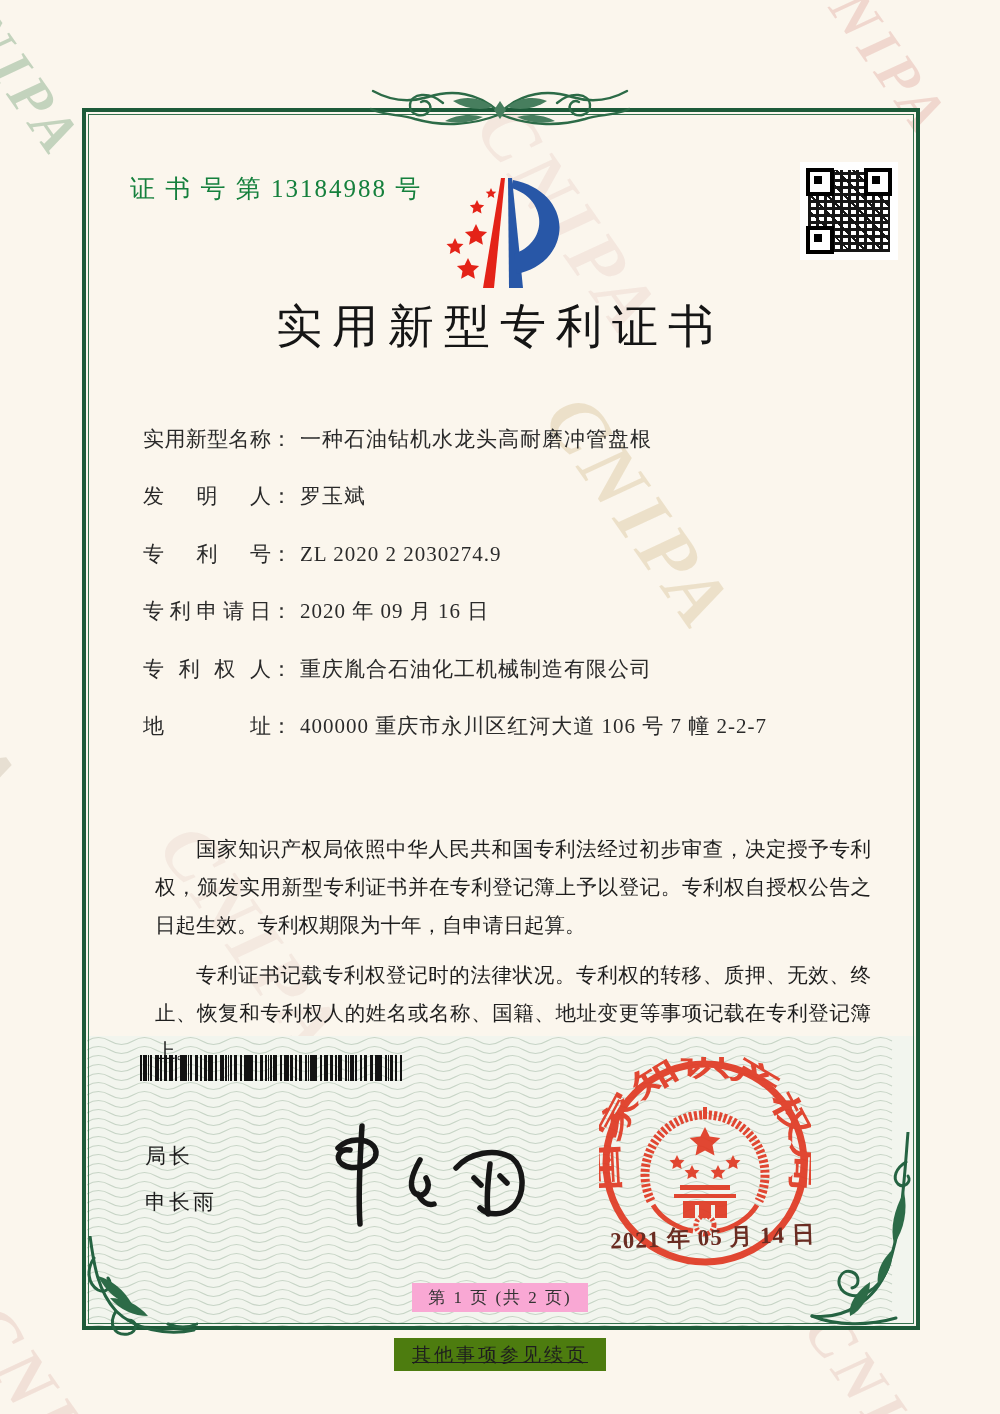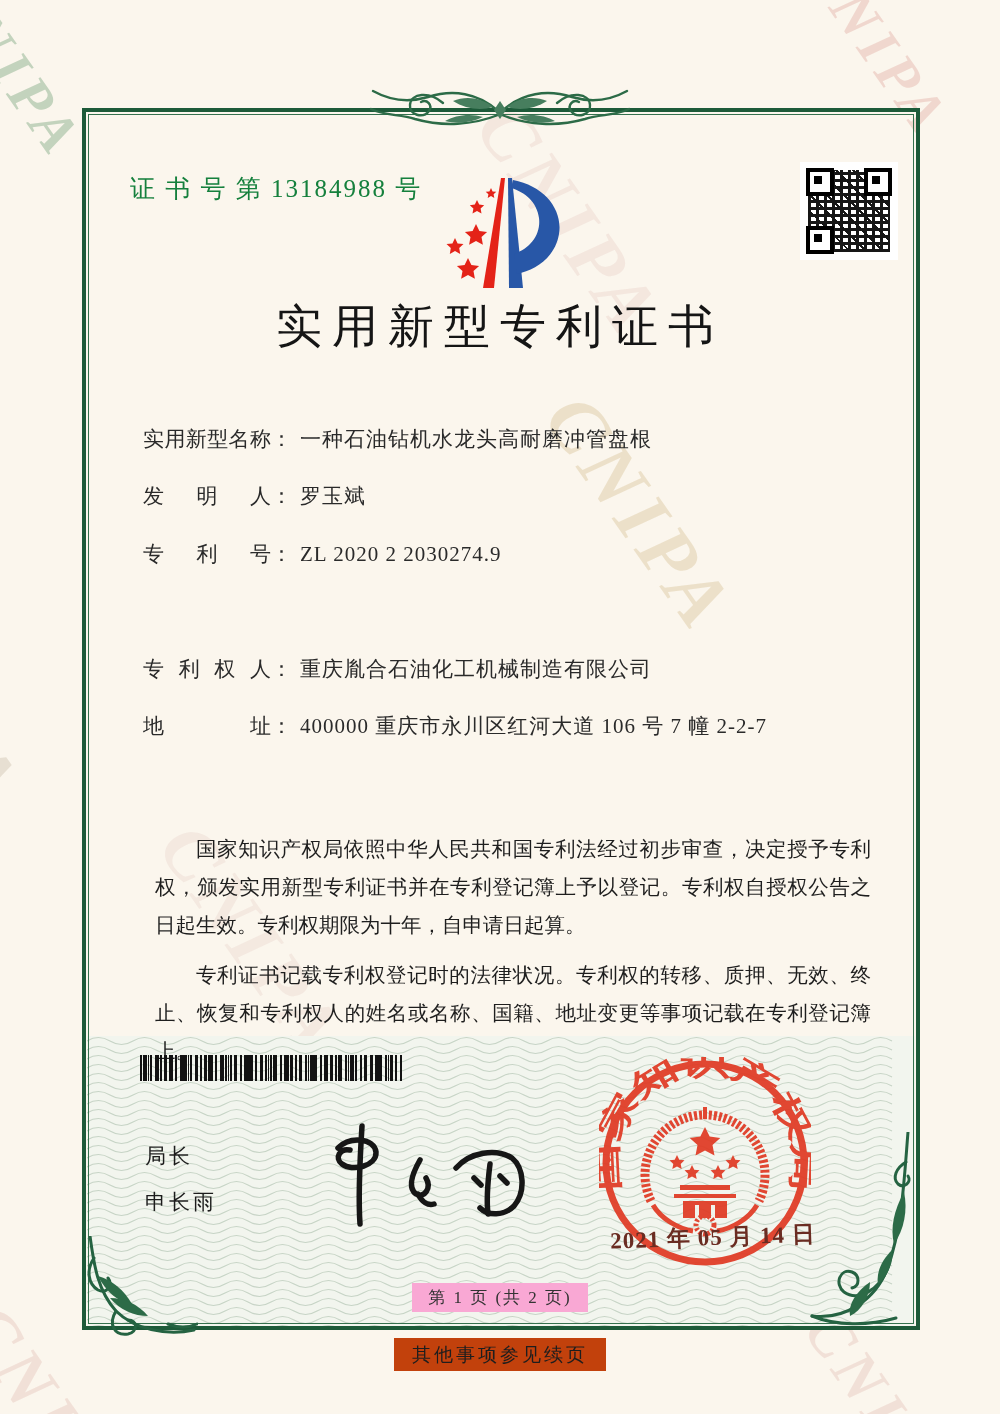--- a/index.html
+++ b/index.html
@@ -56,21 +56,21 @@
   .signer{position:absolute;left:145px;top:1142px;font-size:21px;color:#1c1c1c;
     font-family:"Liberation Sans","DejaVu Sans",sans-serif;letter-spacing:3px;}
   .signer div{margin-bottom:18px;}
   .signature{position:absolute;left:300px;top:1118px;}
   .seal{position:absolute;left:599px;top:1057px;width:212px;height:212px;}
   .seal-date{position:absolute;left:608px;top:1222px;width:210px;text-align:center;
     font-size:23px;letter-spacing:1px;color:#6a2c22;transform:rotate(-2deg);font-weight:600;}
   .page-no{position:absolute;left:0;right:0;top:1286px;text-align:center;font-size:17px;}
   .page-no span{background:#f9a8d4;padding:5px 16px;letter-spacing:2px;color:#333;}
   .footer-note{position:absolute;left:0;right:0;top:1342px;text-align:center;font-size:19px;}
-  .footer-note span{background:#c2410c;padding:6px 18px;letter-spacing:3px;color:#1e1e1e;}
+  .footer-note span{background:#4d7c0f;padding:6px 18px;letter-spacing:3px;color:#1e1e1e;text-decoration:underline;}
 </style>
 </head>
 <body>
 
 <div class="page">
 
   <span class="wm" style="left:-22px;top:-38px;font-size:58px;color:rgba(150,182,150,0.55);">CNIPA</span>
   <span class="wm" style="left:845px;top:-60px;font-size:58px;color:rgba(232,190,180,0.55);">CNIPA</span>
   <span class="wm" style="left:530px;top:88px;font-size:76px;color:rgba(238,216,208,0.5);">CNIPA</span>
   <span class="wm" style="left:600px;top:378px;font-size:78px;color:rgba(226,210,176,0.6);">CNIPA</span>
@@ -196,20 +196,23 @@
 
   <div class="frow" style="top:425px">
     <span class="flabel">实用新型名称</span><span class="colon">：</span><span class="fvalue">一种石油钻机水龙头高耐磨冲管盘根</span>
   </div>
   <div class="frow" style="top:482px">
     <span class="flabel">发明人</span><span class="colon">：</span><span class="fvalue">罗玉斌</span>
   </div>
   <div class="frow" style="top:540px">
     <span class="flabel">专利号</span><span class="colon">：</span><span class="fvalue">ZL 2020 2 2030274.9</span>
   </div>
+  <div class="frow" style="top:597px">
+    <span class="flabel">专利申请日</span><span class="colon">：</span><span class="fvalue">2020 年 09 月 16 日</span>
+  </div>
   <div class="frow" style="top:655px">
     <span class="flabel">专利权人</span><span class="colon">：</span><span class="fvalue">重庆胤合石油化工机械制造有限公司</span>
   </div>
   <div class="frow" style="top:712px">
     <span class="flabel">地址</span><span class="colon">：</span><span class="fvalue">400000 重庆市永川区红河大道 106 号 7 幢 2-2-7</span>
   </div>
 
   <div class="body-text">
     <p>国家知识产权局依照中华人民共和国专利法经过初步审查，决定授予专利权，颁发实用新型专利证书并在专利登记簿上予以登记。专利权自授权公告之日起生效。专利权期限为十年，自申请日起算。</p>
     <p>专利证书记载专利权登记时的法律状况。专利权的转移、质押、无效、终止、恢复和专利权人的姓名或名称、国籍、地址变更等事项记载在专利登记簿上。</p>

